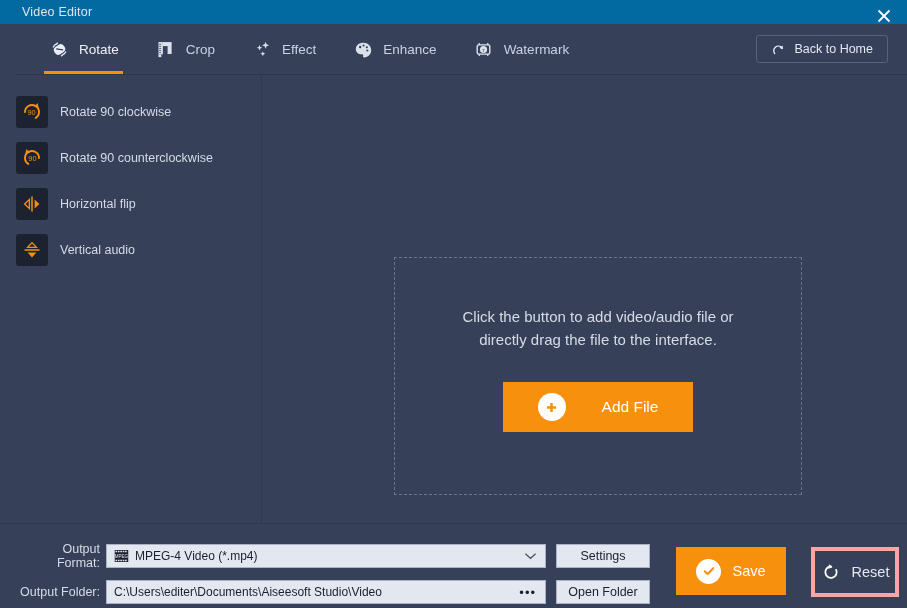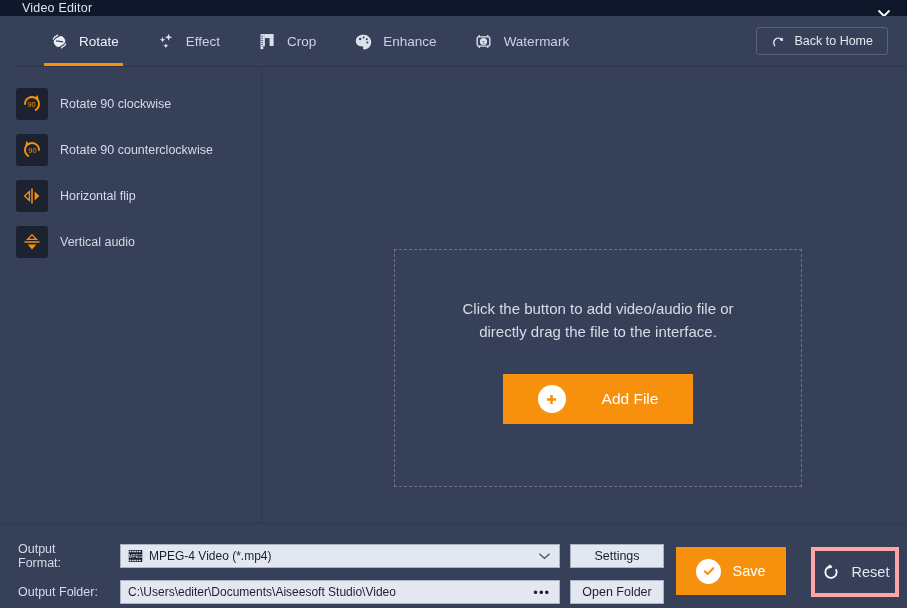--- a/index.html
+++ b/index.html
@@ -18,22 +18,22 @@
     position: relative;
     width: 907px;
     height: 608px;
     background: #374059;
     display: flex;
     flex-direction: column;
   }
 
   
   .titlebar {
-    height: 16px;
-    background: #0f172a;
+    height: 24px;
+    background: #0369a1;
     display: flex;
     align-items: center;
     flex: none;
     position: relative;
   }
   .titlebar-title {
     color: #dfe3ec;
     font-size: 12.5px;
     margin-left: 22px;
     letter-spacing: .2px;
@@ -208,21 +208,22 @@
     position: absolute;
     left: 18px;
     display: flex;
     align-items: center;
     height: 24px;
   }
   .row-label {
     color: #d6dbe6;
     font-size: 12.5px;
     width: 82px;
-    margin-right: 20px;
+    text-align: right;
+    margin-right: 6px;
   }
   .field {
     height: 24px;
     background: #e3e7f0;
     border: 1px solid #aab3c6;
     box-sizing: border-box;
     display: flex;
     align-items: center;
     color: #1b2030;
     font-size: 12px;
@@ -333,40 +334,40 @@
             <path d="M19.4 14.4 A7.6 7.6 0 0 1 14.6 18.8" stroke="#e9edf5" stroke-width="1.4" fill="none"></path>
             <path d="M9.4 3.4 L10.6 5.4 L8.2 6.0 Z" fill="#e9edf5"></path>
             <path d="M14.6 20.6 L13.4 18.6 L15.8 18.0 Z" fill="#e9edf5"></path>
           </svg>
         </span>
         <span>Rotate</span>
       </div>
 
       <div class="tab">
         <span class="ticon">
-          <svg width="21" height="21" viewBox="0 0 24 24" fill="#dbe1ec">
-            <path d="M15.5 3 L16.6 6 L19.6 7.1 L16.6 8.2 L15.5 11.2 L14.4 8.2 L11.4 7.1 L14.4 6 Z"></path>
-            <path d="M8.6 6.6 L9.5 9 L11.9 9.9 L9.5 10.8 L8.6 13.2 L7.7 10.8 L5.3 9.9 L7.7 9 Z"></path>
-            <path d="M12.4 14 L13.2 16.1 L15.3 16.9 L13.2 17.7 L12.4 19.8 L11.6 17.7 L9.5 16.9 L11.6 16.1 Z"></path>
-          </svg>
-        </span>
-        <span>Effect</span>
-      </div>
-
-      <div class="tab">
-        <span class="ticon">
           <svg width="21" height="21" viewBox="0 0 24 24">
             <rect x="4" y="3.5" width="5" height="14" fill="#dbe1ec"></rect>
             <path d="M4.8 6 h2.2 M4.8 8.4 h2.2 M4.8 10.8 h2.2 M4.8 13.2 h2.2 M4.8 15.6 h2.2" stroke="#374059" stroke-width="0.9"></path>
             <rect x="9" y="3.5" width="10" height="4.6" fill="#dbe1ec"></rect>
             <rect x="14.4" y="8.1" width="4.6" height="9" fill="#dbe1ec"></rect>
             <rect x="4" y="17.5" width="3.2" height="3.2" fill="#dbe1ec"></rect>
           </svg>
         </span>
         <span>Crop</span>
+      </div>
+
+      <div class="tab">
+        <span class="ticon">
+          <svg width="21" height="21" viewBox="0 0 24 24" fill="#dbe1ec">
+            <path d="M15.5 3 L16.6 6 L19.6 7.1 L16.6 8.2 L15.5 11.2 L14.4 8.2 L11.4 7.1 L14.4 6 Z"></path>
+            <path d="M8.6 6.6 L9.5 9 L11.9 9.9 L9.5 10.8 L8.6 13.2 L7.7 10.8 L5.3 9.9 L7.7 9 Z"></path>
+            <path d="M12.4 14 L13.2 16.1 L15.3 16.9 L13.2 17.7 L12.4 19.8 L11.6 17.7 L9.5 16.9 L11.6 16.1 Z"></path>
+          </svg>
+        </span>
+        <span>Effect</span>
       </div>
 
       <div class="tab">
         <span class="ticon">
           <svg width="21" height="21" viewBox="0 0 24 24">
             <path d="M12 4.2 C6.9 4.2 3.2 7.3 3.2 11.3 c0 3.6 3 6.2 6.6 6.2 1.2 0 1.9.5 1.9 1.3 0 .5-.3.8-.3 1.2 0 .6.5 1 1.3 1 4.6 0 8.1-3.6 8.1-8.2 0-4.8-3.8-8.6-8.8-8.6 Z" fill="#dbe1ec"></path>
             <circle cx="8.2" cy="9.2" r="1.35" fill="#374059"></circle>
             <circle cx="12.1" cy="7.5" r="1.2" fill="#374059"></circle>
             <circle cx="15.8" cy="9.4" r="1.2" fill="#374059"></circle>
             <circle cx="16.4" cy="13.2" r="1.2" fill="#374059"></circle>

